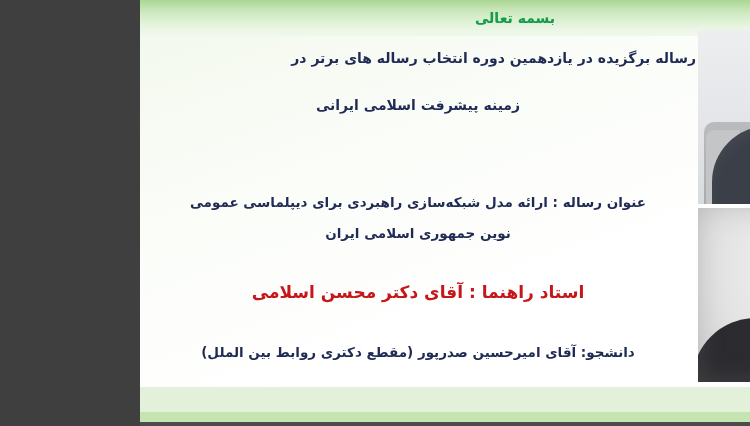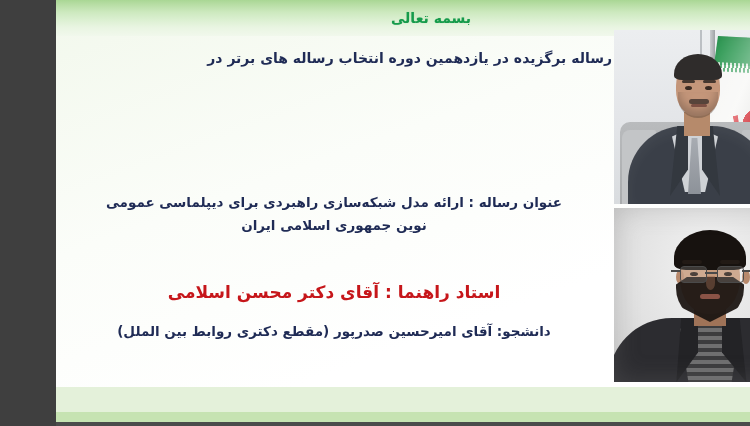--- a/index.html
+++ b/index.html
@@ -3,21 +3,21 @@
 <meta charset="utf-8">
 <title>Slide</title>
 <style>
   html, body {
     margin: 0;
     padding: 0;
     background: #3f3f3f;
   }
   #slide {
     position: relative;
-    width: 694px;
+    width: 610px;
     height: 426px;
     overflow: hidden;
     font-family: "DejaVu Sans", "Liberation Sans", sans-serif;
     background: linear-gradient(160deg, #f2f8ec 0%, #fbfdf9 38%, #ffffff 70%, #ffffff 100%);
   }
 
   
   #top-band {
     position: absolute;
     left: 0; top: 0;
@@ -80,23 +80,23 @@
     white-space: nowrap;
   }
   .navy       { color: #1f2b55; font-weight: bold; }
   .greenline  { color: #149146; font-weight: bold; }
   .redline    { color: #c6161a; font-weight: bold; }
 
   .l1 { position:absolute; top: 11px;  font-size: 14px; line-height: 18px; text-align: right; }
   .l2 { position:absolute; top: 58px;  font-size: 14px; line-height: 18px; }
   .l3 { position:absolute; top: 96px;  font-size: 18px; line-height: 24px; }
   .l4 { position:absolute; top: 155px; font-size: 13.5px; line-height: 18px; }
-  .l5 { position:absolute; top: 178px; font-size: 13.5px; line-height: 18px; }
+  .l5 { position:absolute; top: 186px; font-size: 13.5px; line-height: 18px; }
   .l6 { position:absolute; top: 243px; font-size: 17px; line-height: 23px; }
-  .l7 { position:absolute; top: 284px; font-size: 13.5px; line-height: 18px; }
+  .l7 { position:absolute; top: 305px; font-size: 13.5px; line-height: 18px; }
 
   
   .photo {
     position: absolute;
     overflow: hidden;
     background: #dcdcdc;
   }
   #photo-supervisor {
     left: 558px; top: 30px;
     width: 192px; height: 174px;
@@ -349,20 +349,21 @@
 <div id="slide">
 
   <div id="top-band">
     <div id="top-band-title" style="color: rgb(22, 155, 75);">بسمه تعالی</div>
   </div>
 
   <div id="text-col">
 
     <div class="txt navy l1" style="color: rgb(31, 43, 85);">رساله برگزیده در یازدهمین دوره انتخاب رساله های برتر در</div>
 
+    <div class="txt navy l2" style="color: rgb(31, 43, 85);">زمینه پیشرفت اسلامی ایرانی</div>
 
 
     <div class="txt navy l4" style="color: rgb(31, 43, 85);">عنوان رساله : ارائه مدل شبکه‌سازی راهبردی برای دیپلماسی عمومی</div>
 
     <div class="txt navy l5" style="color: rgb(31, 43, 85);">نوین جمهوری اسلامی ایران</div>
 
     <div class="txt redline l6" style="color: rgb(198, 22, 26);">استاد راهنما : آقای دکتر محسن اسلامی</div>
 
     <div class="txt navy l7" style="color: rgb(31, 43, 85);">دانشجو: آقای امیرحسین صدرپور (مقطع دکتری روابط بین الملل)</div>
   </div>

